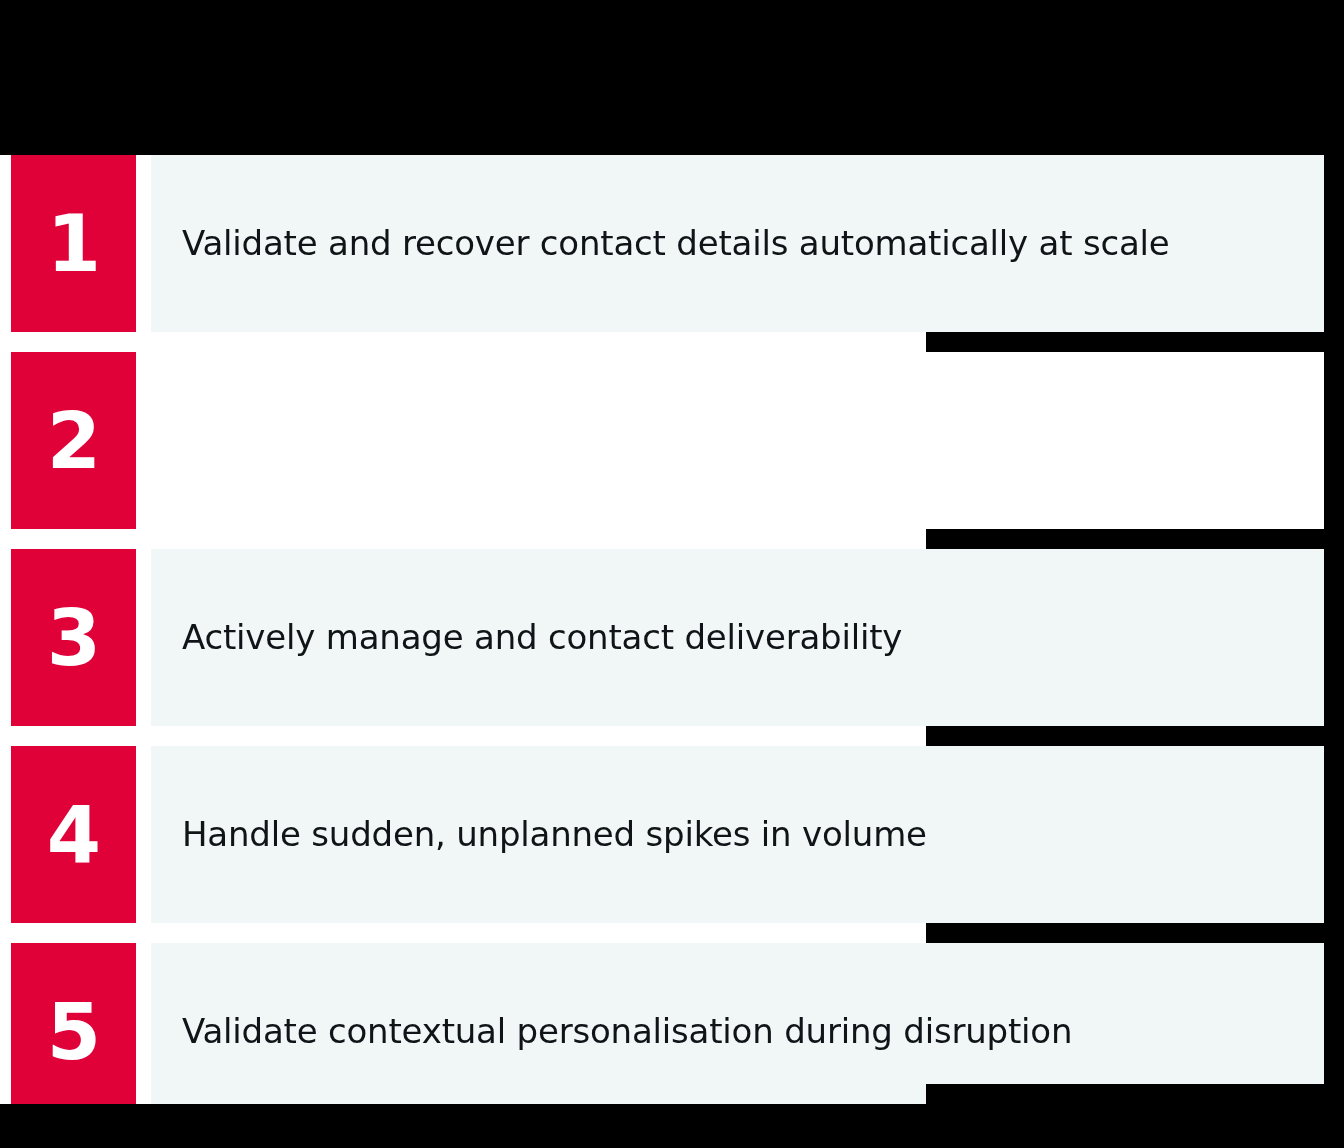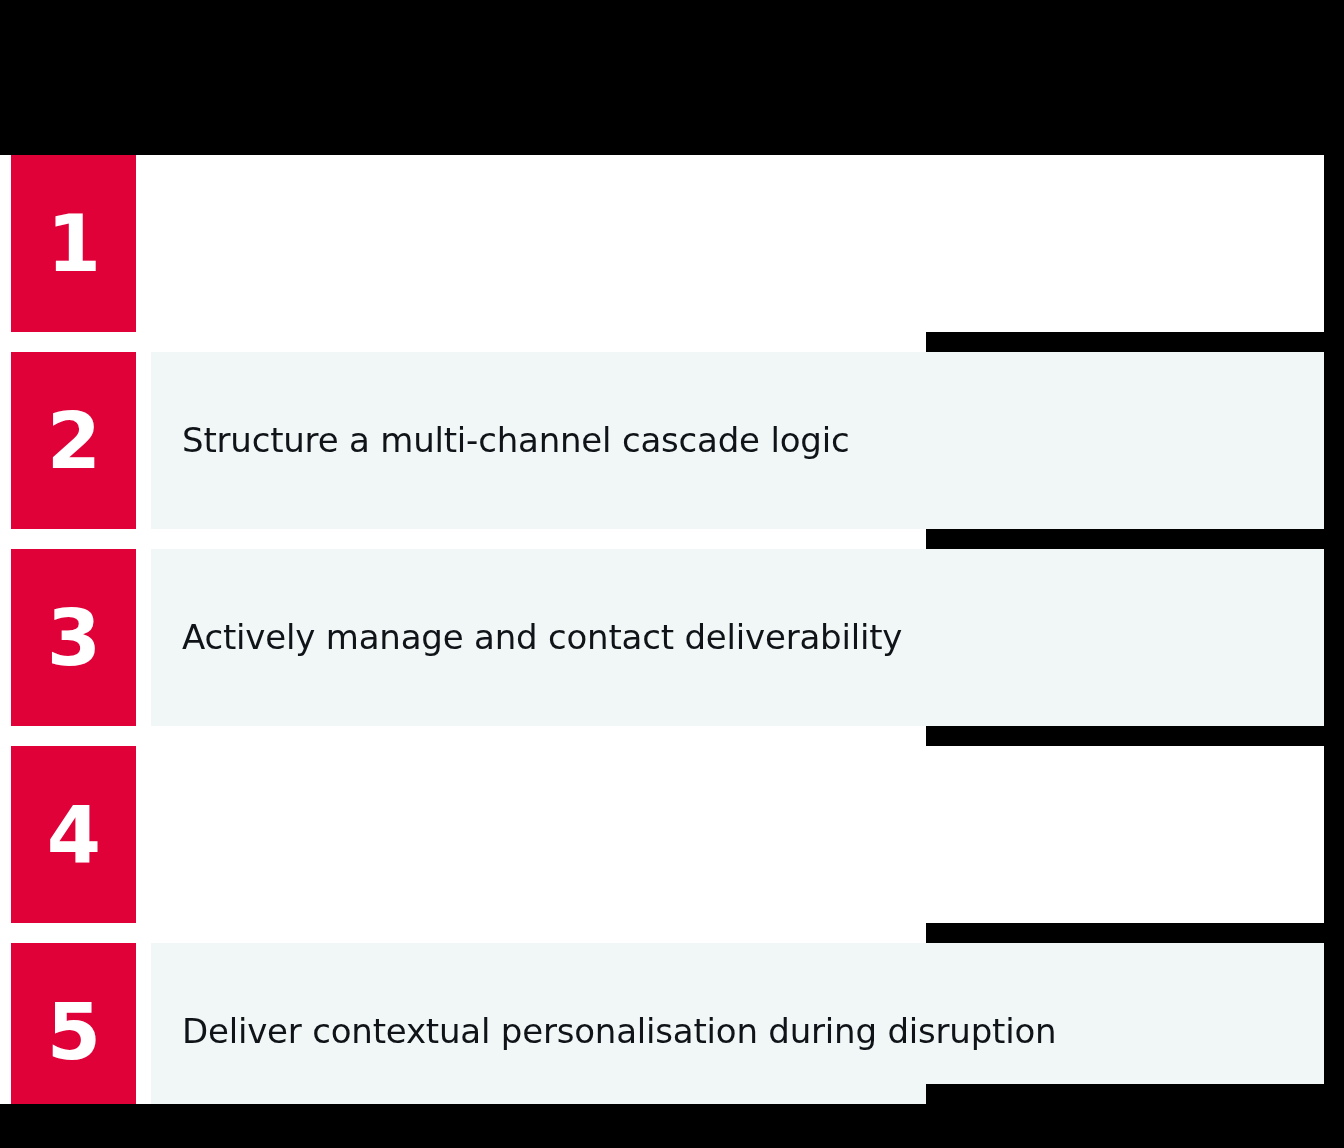--- a/index.html
+++ b/index.html
@@ -112,52 +112,55 @@
 <body>
 
 <div id="stage">
 
   <div id="sheet">
 
     <div class="row" style="top:0px;">
       <div class="num-box">
         <span class="num">1</span>
       </div>
+      <div class="panel">
+        <span class="label">Validate and recover contact details automatically at scale</span>
+      </div>
     </div>
 
     <div class="row" style="top:197px;">
       <div class="num-box">
         <span class="num">2</span>
-      </div>
-      <div class="panel">
-        <span class="label">Structure a multi-channel cascade logic</span>
       </div>
     </div>
 
     <div class="row" style="top:394px;">
       <div class="num-box">
         <span class="num">3</span>
       </div>
       <div class="panel">
         <span class="label">Actively manage and contact deliverability</span>
       </div>
     </div>
 
     <div class="row" style="top:591px;">
       <div class="num-box">
         <span class="num">4</span>
       </div>
+      <div class="panel">
+        <span class="label">Handle sudden, unplanned spikes in volume</span>
+      </div>
     </div>
 
     <div class="row" style="top:788px;">
       <div class="num-box">
         <span class="num">5</span>
       </div>
       <div class="panel">
-        <span class="label">Deliver contextual personalisation during disruption</span>
+        <span class="label">Validate contextual personalisation during disruption</span>
       </div>
     </div>
 
   </div>
 
   <div class="notch" style="top:332px;"></div>
   <div class="notch" style="top:529px;"></div>
   <div class="notch" style="top:726px;"></div>
   <div class="notch" style="top:923px;"></div>
   <div class="notch" style="top:1084px;"></div>

